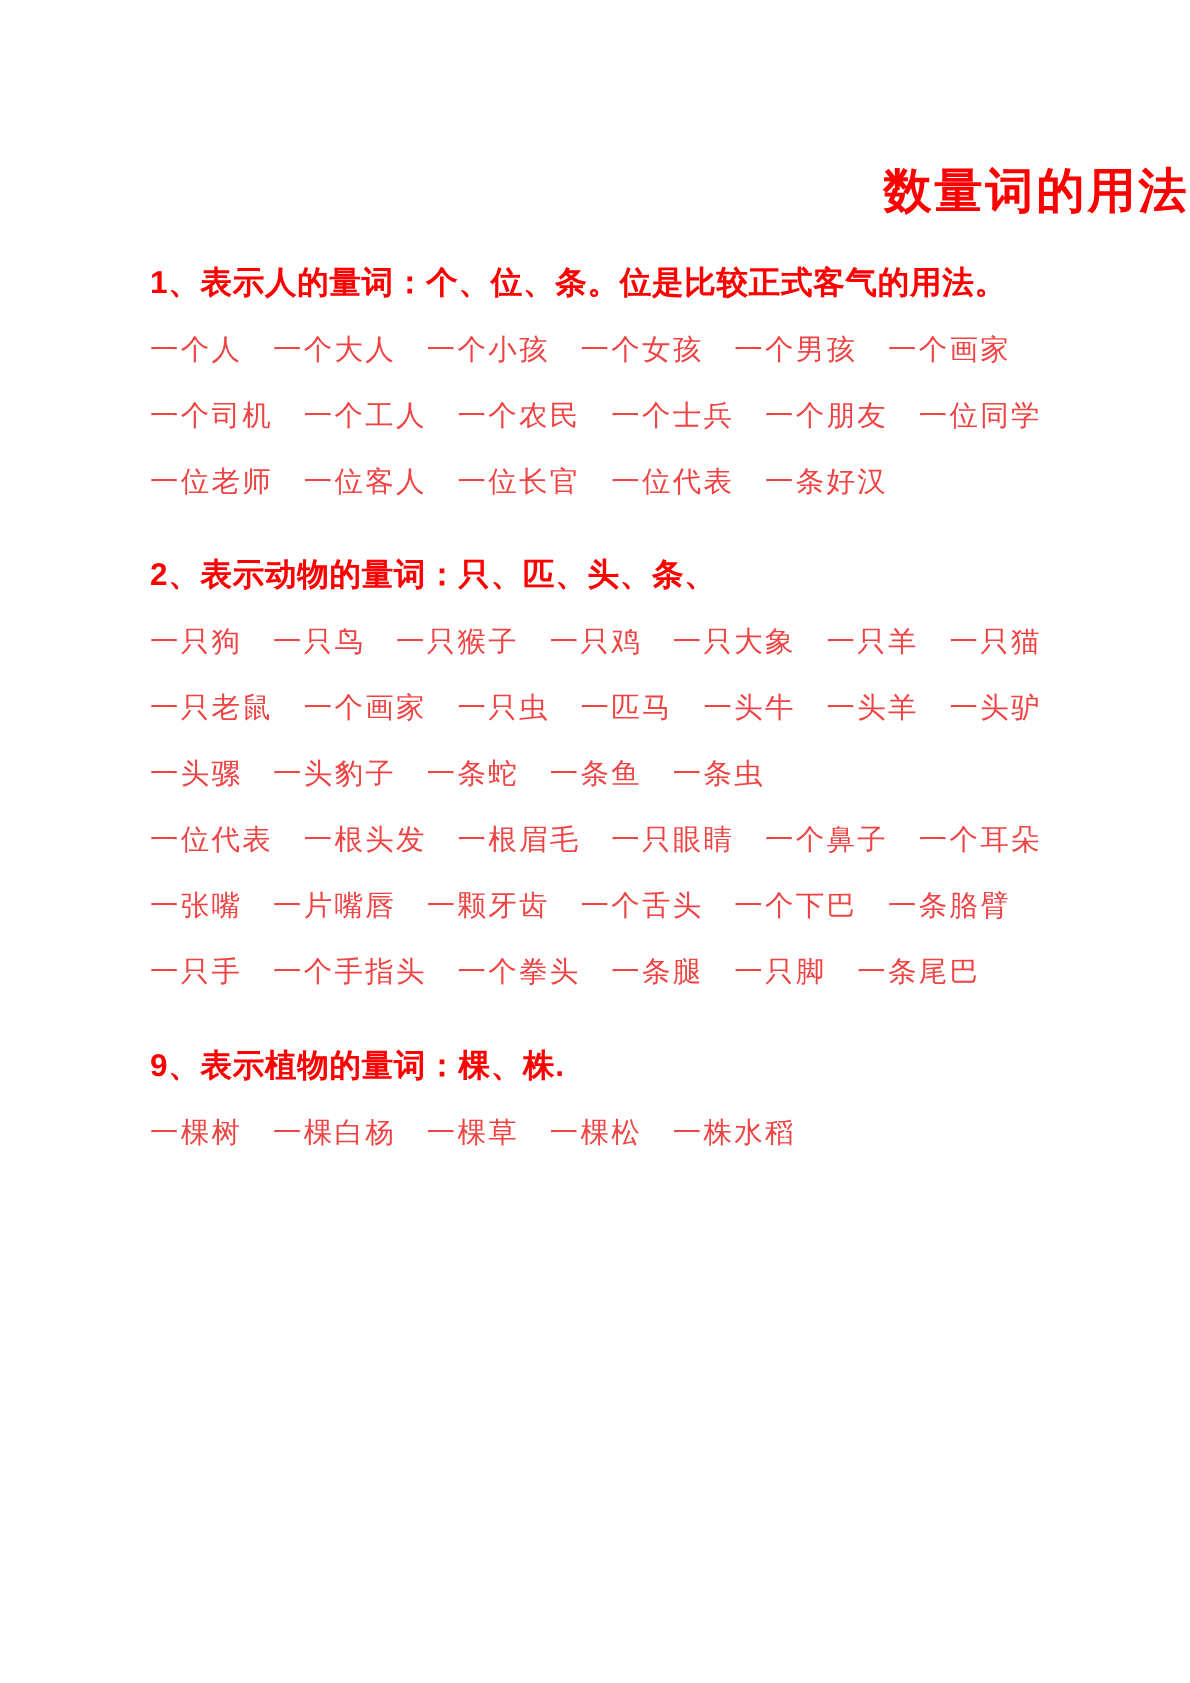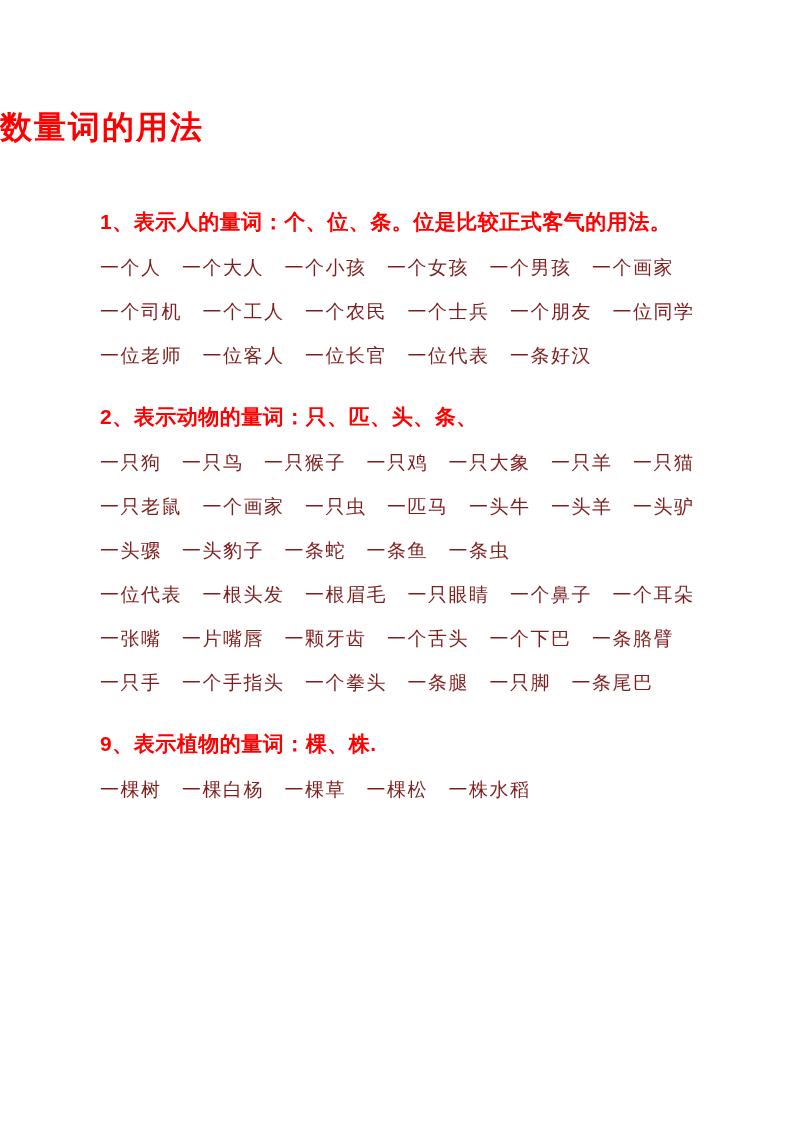--- a/index.html
+++ b/index.html
@@ -12,48 +12,48 @@
     width: 793px;
     height: 1122px;
     background: #ffffff;
     box-sizing: border-box;
     padding-top: 106px;
     overflow: hidden;
     color: #1c1c1c;
   }
   .title {
     margin: 0;
-    text-align: left;
+    text-align: right;
     font-family: "Liberation Sans", sans-serif;
     font-weight: 700;
     font-size: 32px;
     letter-spacing: 2px;
     color: #ff0000;
   }
   .content {
     margin: 0 88px 0 100px;
   }
   .section-heading {
     margin: 36px 0 19px 0;
     font-family: "Liberation Sans", sans-serif;
     font-weight: 700;
     font-size: 21px;
     letter-spacing: 0.5px;
     color: #ff0000;
   }
   .section:first-of-type .section-heading {
-    margin-top: 58px;
+    margin-top: 24px;
   }
   .example-row {
     margin: 0 0 20px 0;
     font-family: "DejaVu Serif", serif;
     font-size: 19px;
     line-height: 24px;
     letter-spacing: 1.5px;
-    color: #7f1d1d;
+    color: #ef4444;
     white-space: nowrap;
   }
 </style>
 </head>
 <body>
 
 <div class="page">
   <h1 class="title">数量词的用法</h1>
 
   <div class="content">

